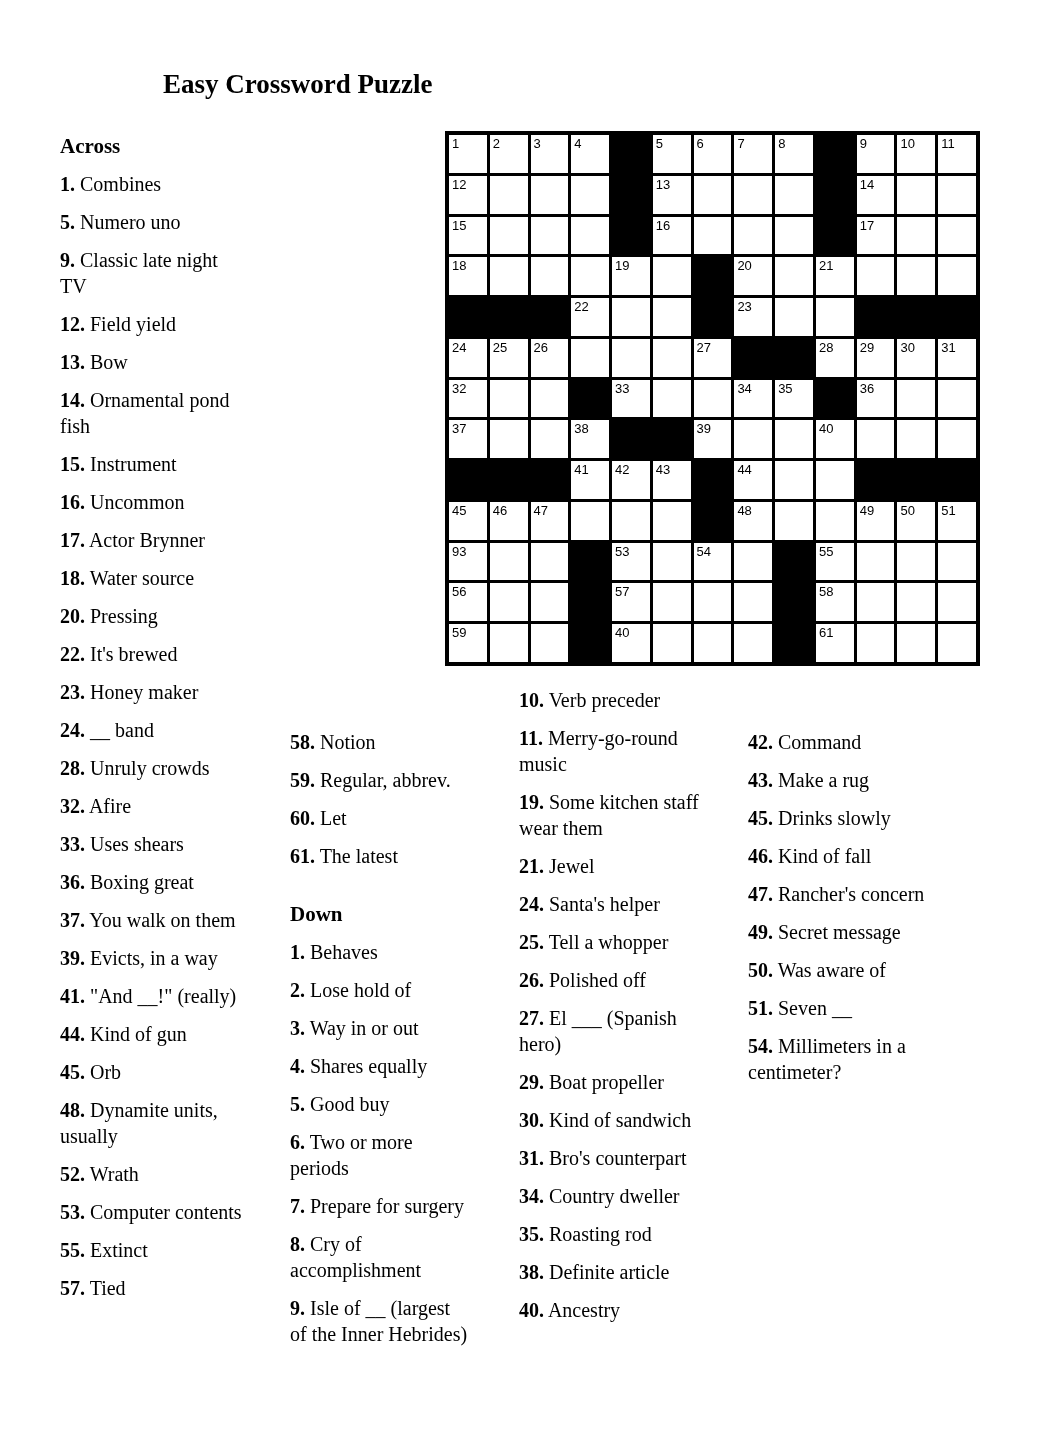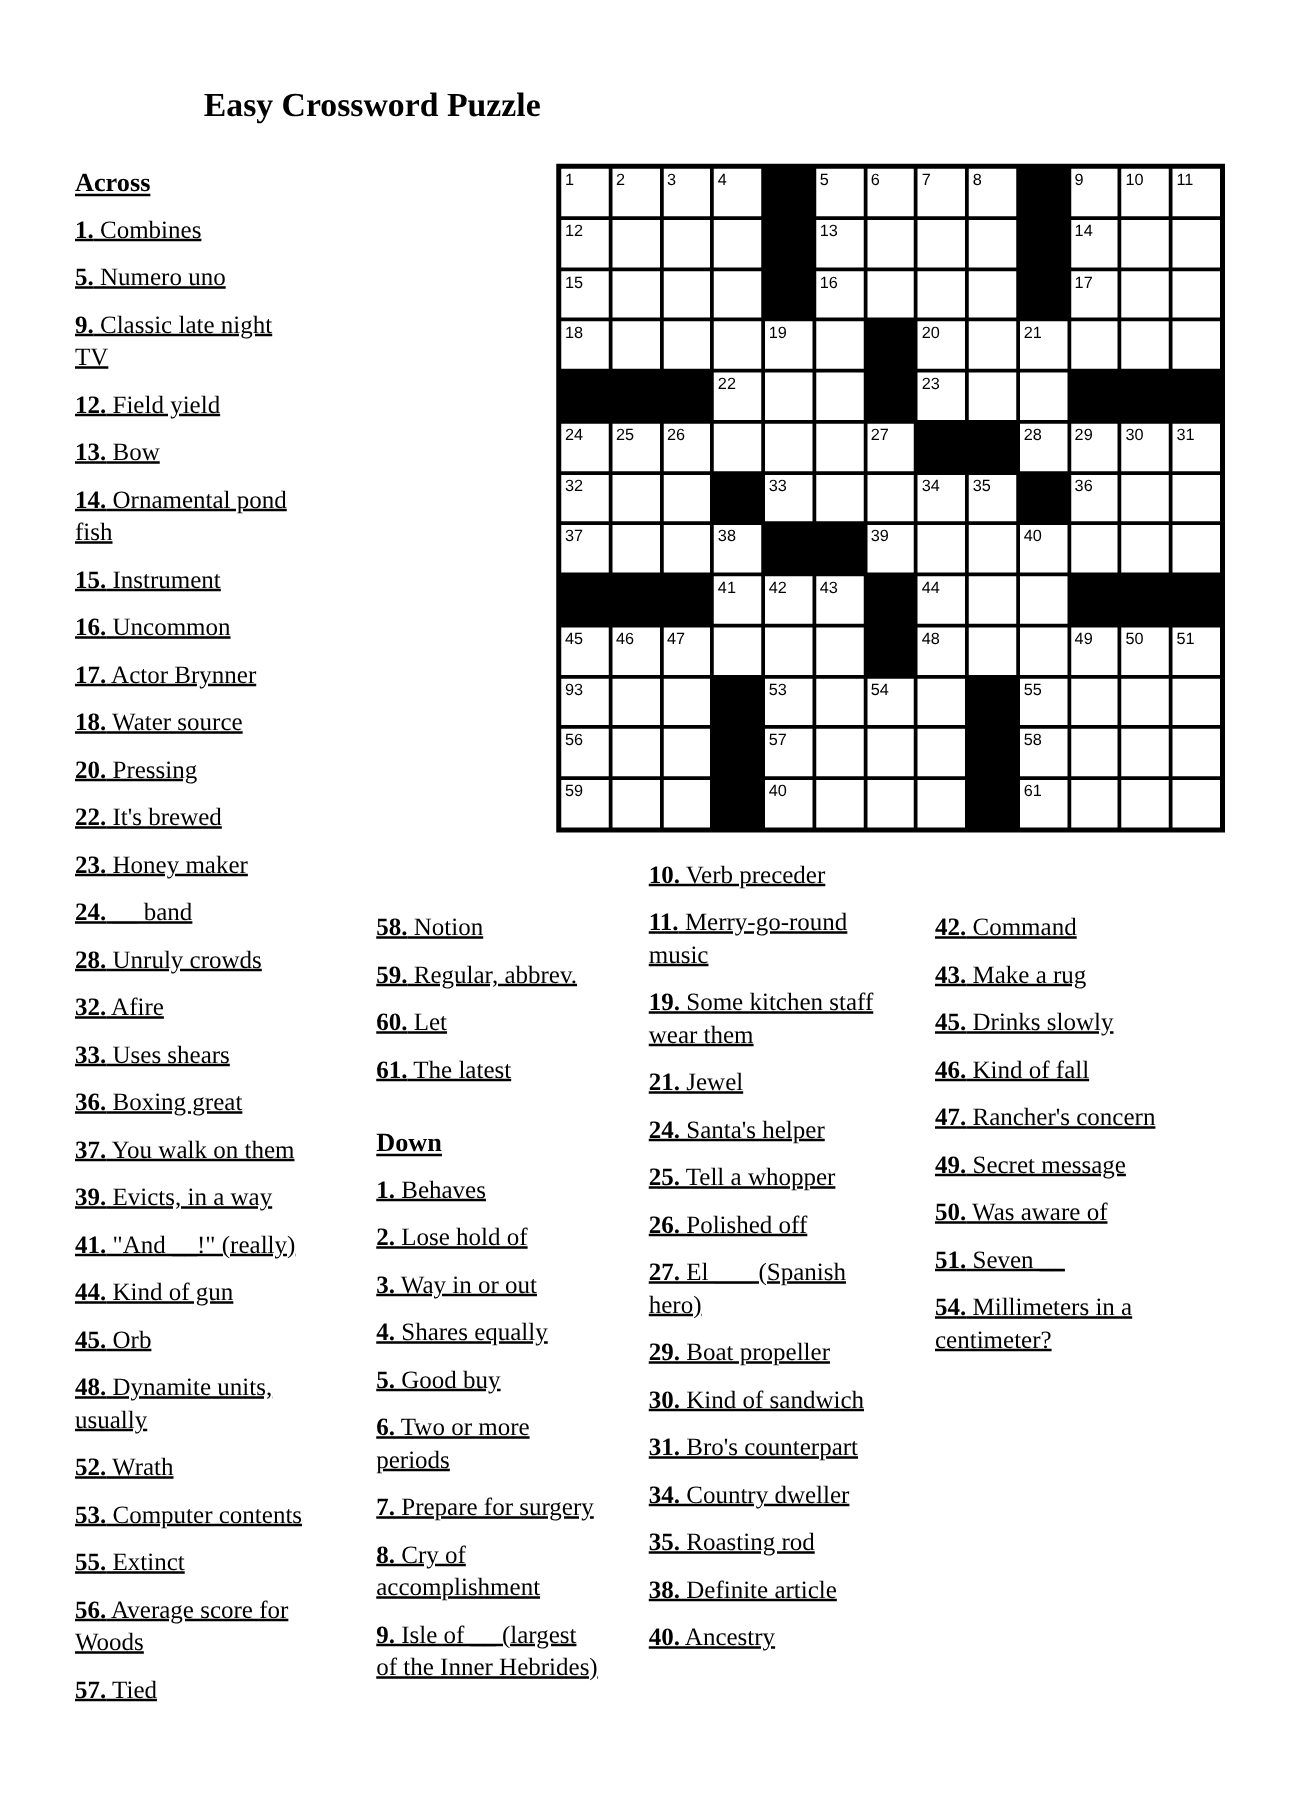--- a/index.html
+++ b/index.html
@@ -4,23 +4,23 @@
 <style>
   html,body { margin:0; padding:0; }
   body {
     width:1048px; height:1444px; background:#ffffff; position:relative;
     font-family:"Liberation Serif", serif; color:#000;
   }
   #title {
     position:absolute; left:127px; top:68px;
     font-size:27px; font-weight:bold; line-height:32px; white-space:nowrap;margin-left:36px;
   }
-  .col { position:absolute;text-decoration:underline; }
+  .col { position:absolute; }
   #col1 { left:60px;  top:133px; width:208px; }
-  #col2 { left:301px; top:729px; width:192px; }
+  #col2 { left:290px; top:729px; width:192px; }
   #col3 { left:519px; top:687px; width:198px; }
   #col4 { left:748px; top:729px; width:202px; }
   .head { font-size:21px; font-weight:bold; line-height:26px; margin:0 0 12px 0; }
   .head.gap { margin-top:32px; }
   .clue { font-size:20px; line-height:26px; margin:0 0 12px 0; white-space:pre-line; }
   .clue b { font-weight:bold; }
   #grid {
     position:absolute; left:445px; top:131px; width:535px; height:535px;
     background:#000; display:grid;
     grid-template-columns:repeat(13,1fr); grid-template-rows:repeat(13,1fr);
@@ -358,22 +358,20 @@
       <div class="clue"><b>37.</b> You walk on them</div>
       <div class="clue"><b>39.</b> Evicts, in a way</div>
       <div class="clue"><b>41.</b> "And __!" (really)</div>
       <div class="clue"><b>44.</b> Kind of gun</div>
       <div class="clue"><b>45.</b> Orb</div>
       <div class="clue"><b>48.</b> Dynamite units,
 usually</div>
       <div class="clue"><b>52.</b> Wrath</div>
       <div class="clue"><b>53.</b> Computer contents</div>
       <div class="clue"><b>55.</b> Extinct</div>
-      <div class="clue"><b>56.</b> Average score for
-Woods</div>
       <div class="clue"><b>57.</b> Tied</div>
     </div>
 </div>
 
 <div class="col" id="col2">
   <div id="col2-across">
       <div class="clue"><b>58.</b> Notion</div>
       <div class="clue"><b>59.</b> Regular, abbrev.</div>
       <div class="clue"><b>60.</b> Let</div>
       <div class="clue"><b>61.</b> The latest</div>

